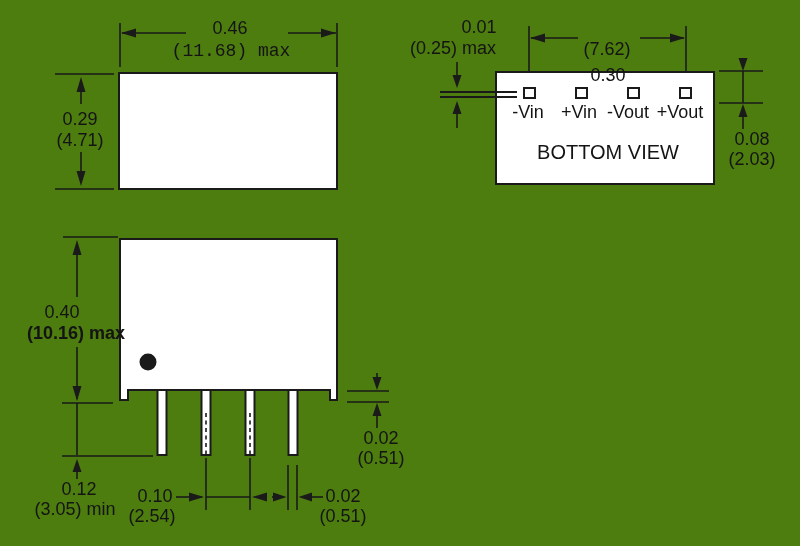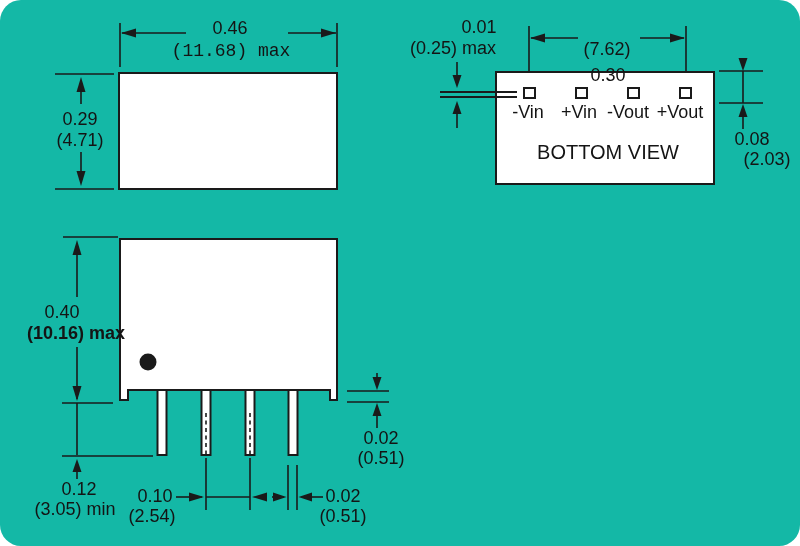--- a/index.html
+++ b/index.html
@@ -1,23 +1,22 @@
 <!DOCTYPE html>
 <html><head>
 <meta charset="utf-8">
 <style>
   html,body{margin:0;padding:0;background:#ffffff;}
   #stage{
     position:relative;
     width:800px;height:546px;
-    background:#14b8a6;
+    background:#4d7c0f;
     font-family:"Liberation Sans", sans-serif;
     color:#141414;
     overflow:hidden;
-    border-radius:21px;
   }
   #drawing-svg{position:absolute;left:0;top:0;}
   .dim{
     position:absolute;
     transform:translate(-50%,-50%);
     font-size:18px;
     line-height:1;
     white-space:nowrap;
     color:#141414;
   }
@@ -163,21 +162,21 @@
   <span class="dim" style="left:230px;top:28px;">0.46</span>
   <span class="dim" style="left:231px;top:51px;font-family:Liberation Mono, monospace;">(11.68) max</span>
   <span class="dim" style="left:80px;top:119px;">0.29</span>
   <span class="dim" style="left:80px;top:140px;">(4.71)</span>
 
   <span class="dim" style="left:457px;top:27px;padding-left:44px;">0.01</span>
   <span class="dim" style="left:453px;top:48px;">(0.25) max</span>
   <span class="dim" style="left:608px;top:28px;margin-top:47px;">0.30</span>
   <span class="dim" style="left:607px;top:49px;">(7.62)</span>
   <span class="dim" style="left:752px;top:139px;">0.08</span>
-  <span class="dim" style="left:752px;top:159px;margin-left:15px;">(2.03)</span>
+  <span class="dim" style="left:752px;top:159px;">(2.03)</span>
   <span class="dim" style="left:528px;top:112px;">-Vin</span>
   <span class="dim" style="left:579px;top:112px;">+Vin</span>
   <span class="dim" style="left:628px;top:112px;">-Vout</span>
   <span class="dim" style="left:680px;top:112px;">+Vout</span>
   <span class="caption" style="left:608px;top:152px;">BOTTOM VIEW</span>
 
   <span class="dim" style="left:62px;top:312px;">0.40</span>
   <span class="dim" style="left:76px;top:333px;font-weight:bold;">(10.16) max</span>
   <span class="dim" style="left:79px;top:489px;">0.12</span>
   <span class="dim" style="left:75px;top:509px;">(3.05) min</span>

